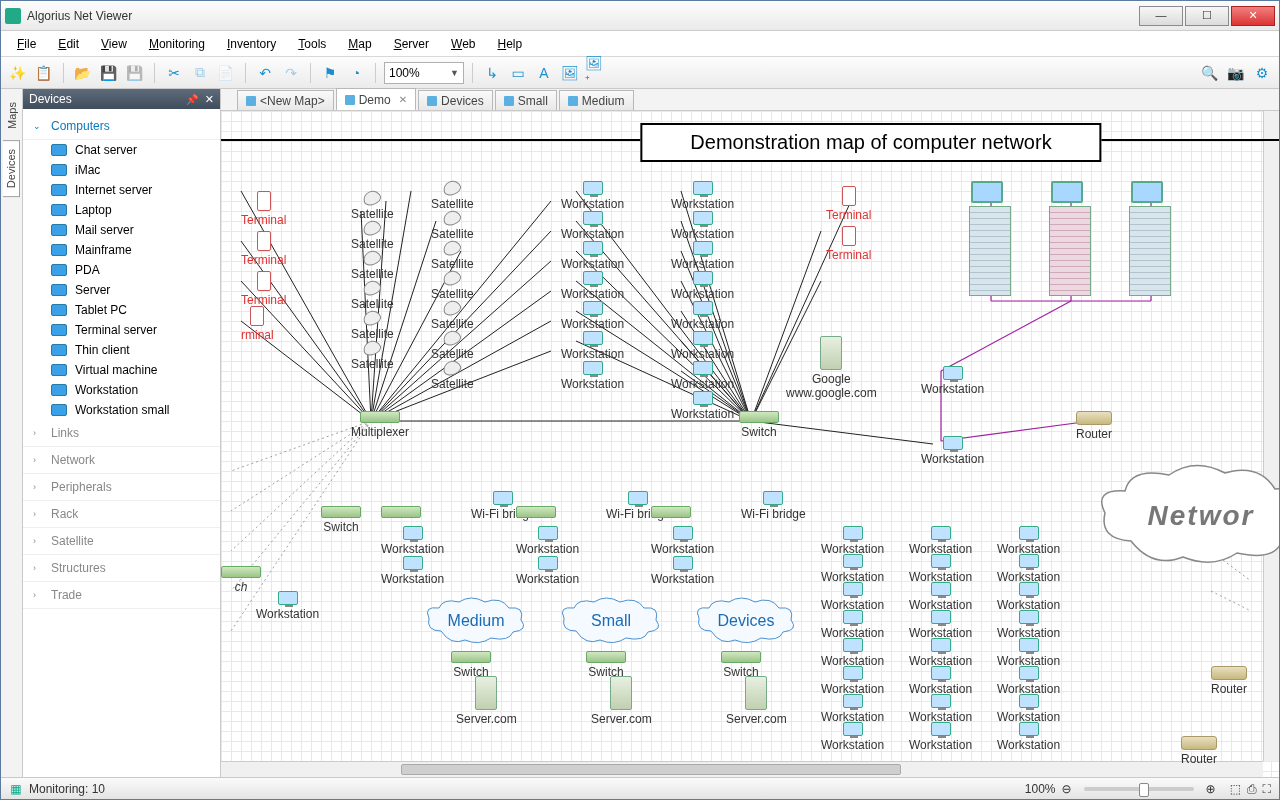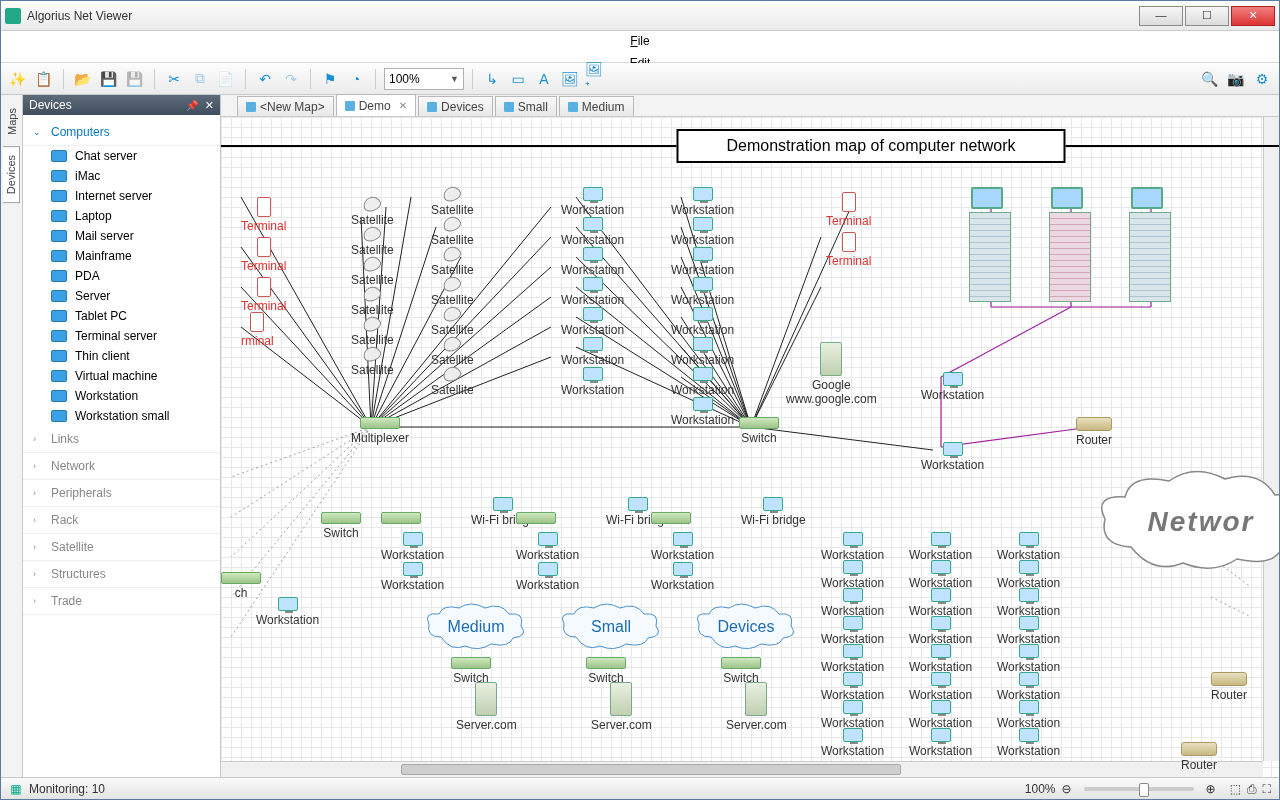--- a/index.html
+++ b/index.html
@@ -4,21 +4,21 @@
 <style>
 * { margin:0; padding:0; box-sizing:border-box; font-family: "Segoe UI", Tahoma, sans-serif; font-size:12px; }
 body { background:#fff; width:1280px; height:800px; overflow:hidden; }
 .window { width:1280px; height:800px; border:1px solid #5a7aa0; display:flex; flex-direction:column; background:#f0f0f0; }
 .titlebar { height:30px; background:linear-gradient(#fdfdfd,#eaeaea); border-bottom:1px solid #ccc; display:flex; align-items:center; padding:0 4px; }
 .titlebar .appicon { width:16px; height:16px; margin-right:6px; display:inline-block; background:#2a8; border-radius:2px; }
 .titlebar .title { flex:1; color:#333; }
 .winbtns { display:flex; gap:2px; }
 .winbtn { width:44px; height:20px; border:1px solid #8b8b8b; background:linear-gradient(#f7f7f7,#dcdcdc); text-align:center; line-height:16px; font-size:11px; color:#333; }
 .winbtn.close { background:linear-gradient(#f08080,#d33); color:#fff; border-color:#a22; }
-.menubar { height:32px; background:#fff; border-bottom:1px solid #d8d8d8; display:flex; align-items:center; padding:0 6px; gap:2px;flex-direction:column; }
+.menubar { height:26px; background:#fff; border-bottom:1px solid #d8d8d8; display:flex; align-items:center; padding:0 6px; gap:2px; }
 .menubar .mitem { padding:3px 10px; cursor:default; }
 .menubar .mitem u { text-decoration:underline; }
 .toolbar { height:32px; background:linear-gradient(#fdfdfd,#ebebeb); border-bottom:1px solid #c9c9c9; display:flex; align-items:center; padding:0 6px; gap:4px; }
 .tbtn { width:22px; height:22px; display:flex; align-items:center; justify-content:center; border-radius:2px; color:#1a8fcf; font-size:14px; }
 .tsep { width:1px; height:20px; background:#ccc; margin:0 4px; }
 .zoombox { width:80px; height:22px; border:1px solid #b0b0b0; background:#fff; display:flex; align-items:center; padding:0 4px; font-size:11px; }
 .zoombox .arrow { margin-left:auto; font-size:9px; color:#555; }
 .content { flex:1; display:flex; min-height:0; }
 .vtabs { width:22px; background:#f3f3f3; border-right:1px solid #c9c9c9; display:flex; flex-direction:column; align-items:center; padding-top:4px; }
 .vtab { writing-mode:vertical-rl; transform:rotate(180deg); padding:8px 2px; font-size:11px; color:#444; border:1px solid transparent; margin-bottom:2px; }
@@ -42,21 +42,21 @@
 .canvaswrap { flex:1; position:relative; overflow:hidden; background:#fff; }
 .canvas { position:absolute; inset:0; overflow:auto; }
 .grid { width:1300px; height:760px; position:relative;
   background-image:
     linear-gradient(#e8e8e8 1px, transparent 1px),
     linear-gradient(90deg, #e8e8e8 1px, transparent 1px),
     linear-gradient(#d0d0d0 1px, transparent 1px),
     linear-gradient(90deg, #d0d0d0 1px, transparent 1px);
   background-size:10px 10px, 10px 10px, 50px 50px, 50px 50px;
 }
-.maptitle { position:absolute; left:50%; top:12px; transform:translateX(-50%); background:#fff; border:2px solid #000; padding:6px 48px; font-size:16px; white-space:nowrap; z-index:5;text-align:right; }
+.maptitle { position:absolute; left:50%; top:12px; transform:translateX(-50%); background:#fff; border:2px solid #000; padding:6px 48px; font-size:20px; white-space:nowrap; z-index:5;text-align:right; }
 .hr-line { position:absolute; left:0; right:0; top:28px; height:2px; background:#000; z-index:2; }
 .node { position:absolute; display:flex; flex-direction:column; align-items:center; font-size:10px; color:#333; text-align:center; z-index:3; }
 .node .nlabel { margin-top:2px; white-space:nowrap; }
 .ic-mon { width:20px; height:14px; background:#bfe3ff; border:1px solid #3a8; border-radius:2px; position:relative; }
 .ic-mon::after { content:""; position:absolute; left:6px; bottom:-3px; width:8px; height:2px; background:#888; }
 .ic-term { width:14px; height:20px; background:#fff; border:1px solid #c55; border-radius:2px; }
 .ic-sat { width:18px; height:14px; border:1px solid #888; border-radius:50% 50% 50% 50%/60% 60% 40% 40%; transform:rotate(-20deg); background:#eee; }
 .ic-switch { width:40px; height:12px; background:linear-gradient(#cfe8c0,#9cc488); border:1px solid #6a6; border-radius:2px; }
 .ic-router { width:36px; height:14px; background:linear-gradient(#e8e0c0,#c8b880); border:1px solid #a96; border-radius:3px; }
 .ic-rack { width:42px; height:90px; background:repeating-linear-gradient(#d8e6ec 0,#d8e6ec 5px,#b0c4d0 5px,#b0c4d0 6px); border:1px solid #7a8; }
@@ -503,21 +503,21 @@
                 <div class="nlabel ">Workstation</div>
               </div>
               <div class="node" style="left: 855px; top: 300px;">
                 <div class="ic-router"></div>
                 <div class="nlabel ">Router</div>
               </div>
               <div class="node" style="left: 100px; top: 395px;">
                 <div class="ic-switch"></div>
                 <div class="nlabel ">Switch</div>
               </div>
-              <div class="node" style="left: 0px; top: 455px;">
+              <div class="node" style="left: 0px; top: 455px; font-style: italic;">
                 <div class="ic-switch"></div>
                 <div class="nlabel ">ch</div>
               </div>
               <div class="node" style="left: 35px; top: 480px;">
                 <div class="ic-mon"></div>
                 <div class="nlabel ">Workstation</div>
               </div>
               <div class="node" style="left: 160px; top: 395px;">
                 <div class="ic-switch"></div>
               </div>

